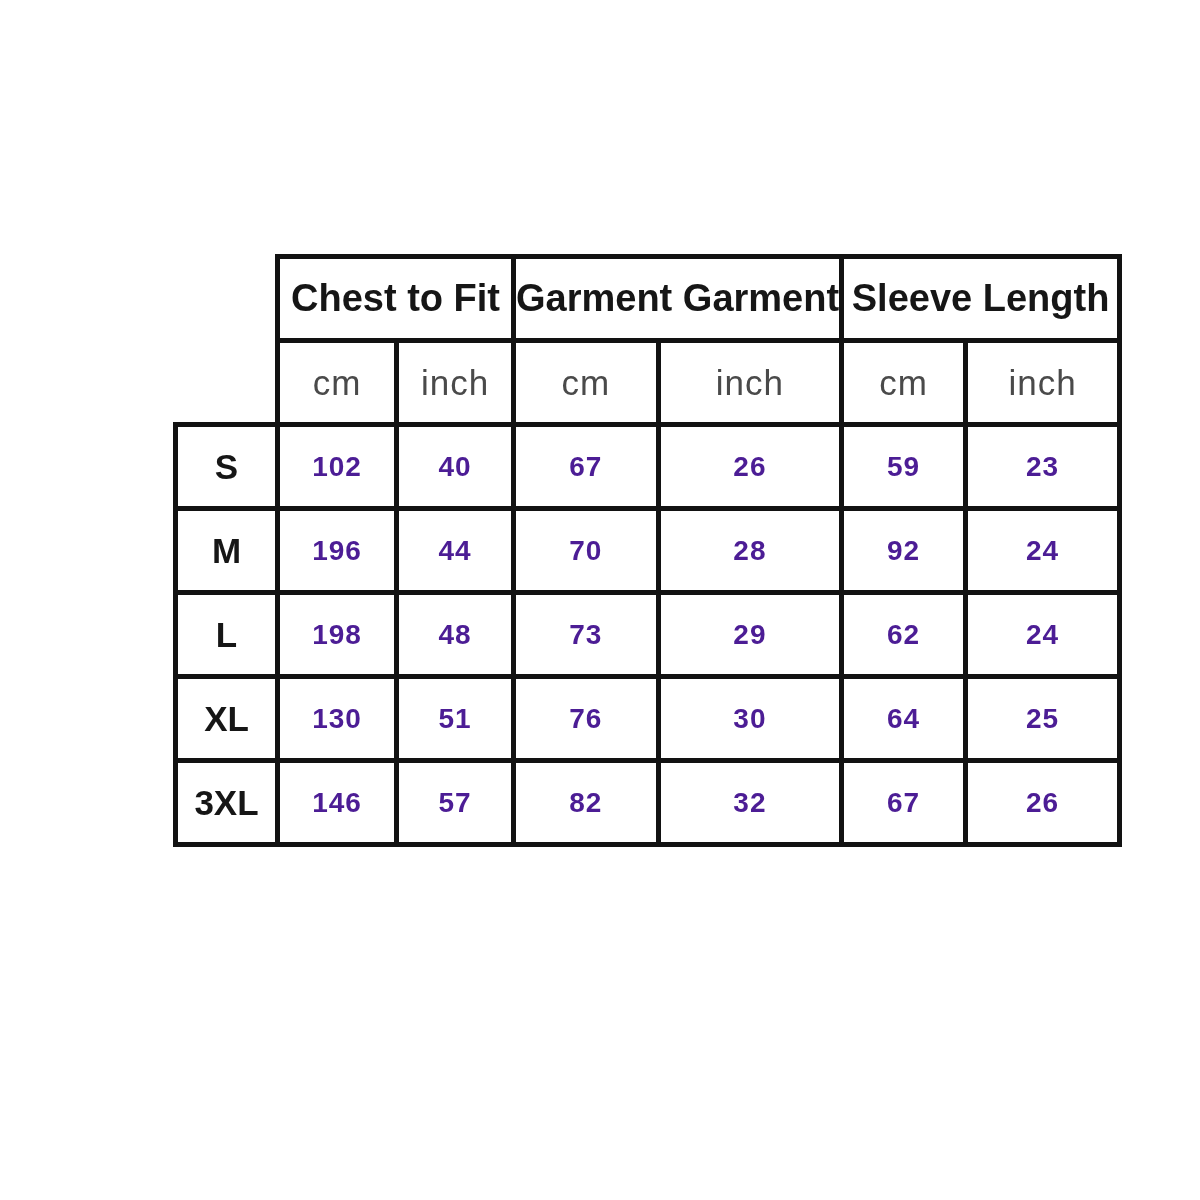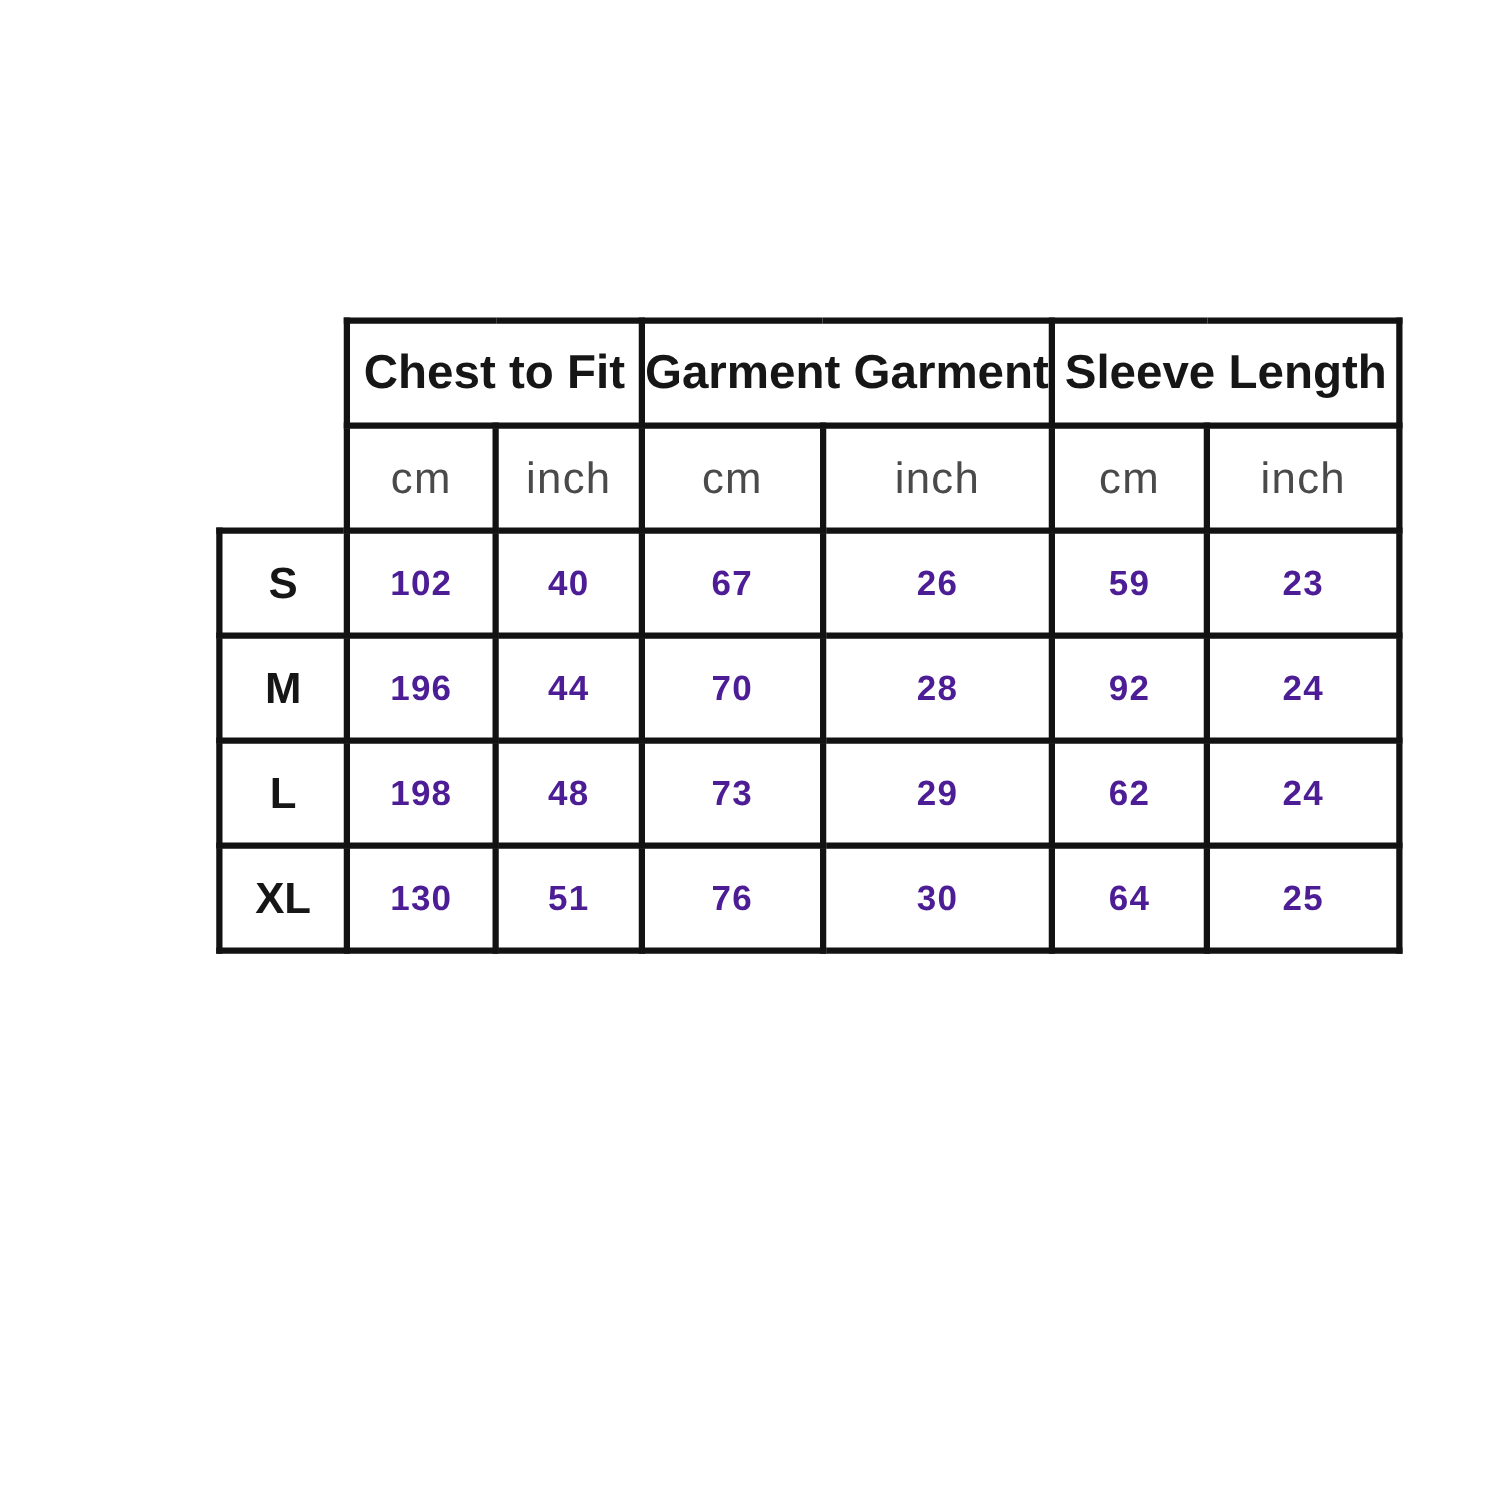--- a/index.html
+++ b/index.html
@@ -130,15 +130,24 @@
       <th class="size-label">XL</th>
       <td class="value-cell">130</td>
       <td class="value-cell">51</td>
       <td class="value-cell">76</td>
       <td class="value-cell">30</td>
       <td class="value-cell">64</td>
       <td class="value-cell">25</td>
     </tr>
 
 
+    <tr>
+      <th class="size-label">3XL</th>
+      <td class="value-cell">146</td>
+      <td class="value-cell">57</td>
+      <td class="value-cell">82</td>
+      <td class="value-cell">32</td>
+      <td class="value-cell">67</td>
+      <td class="value-cell">26</td>
+    </tr>
   </tbody>
     </table>
 </div>
 
 </body></html>

